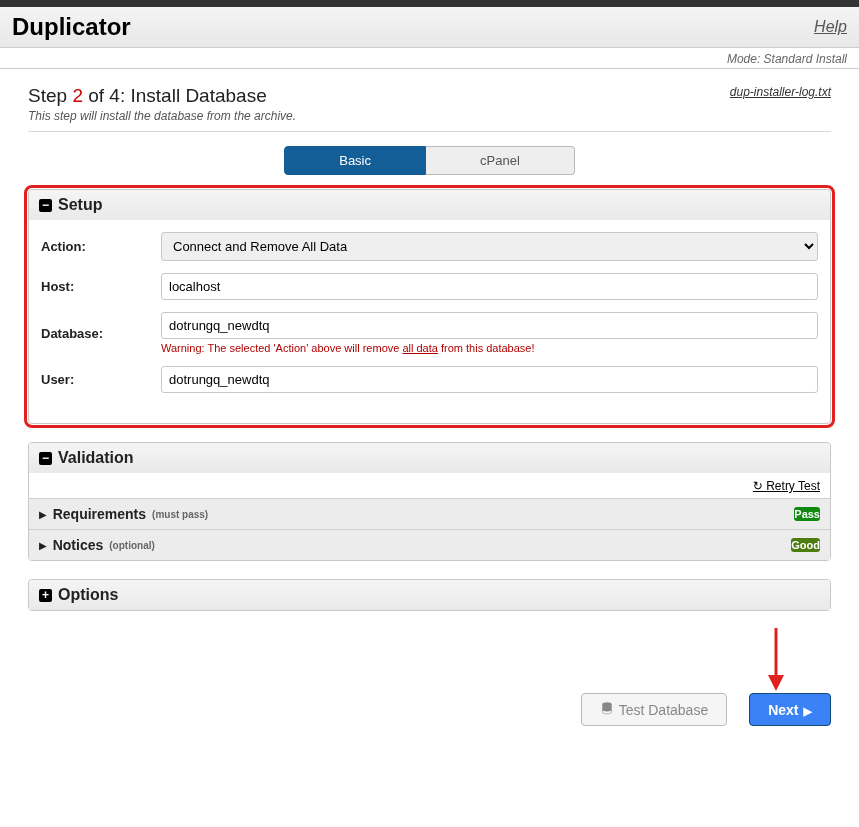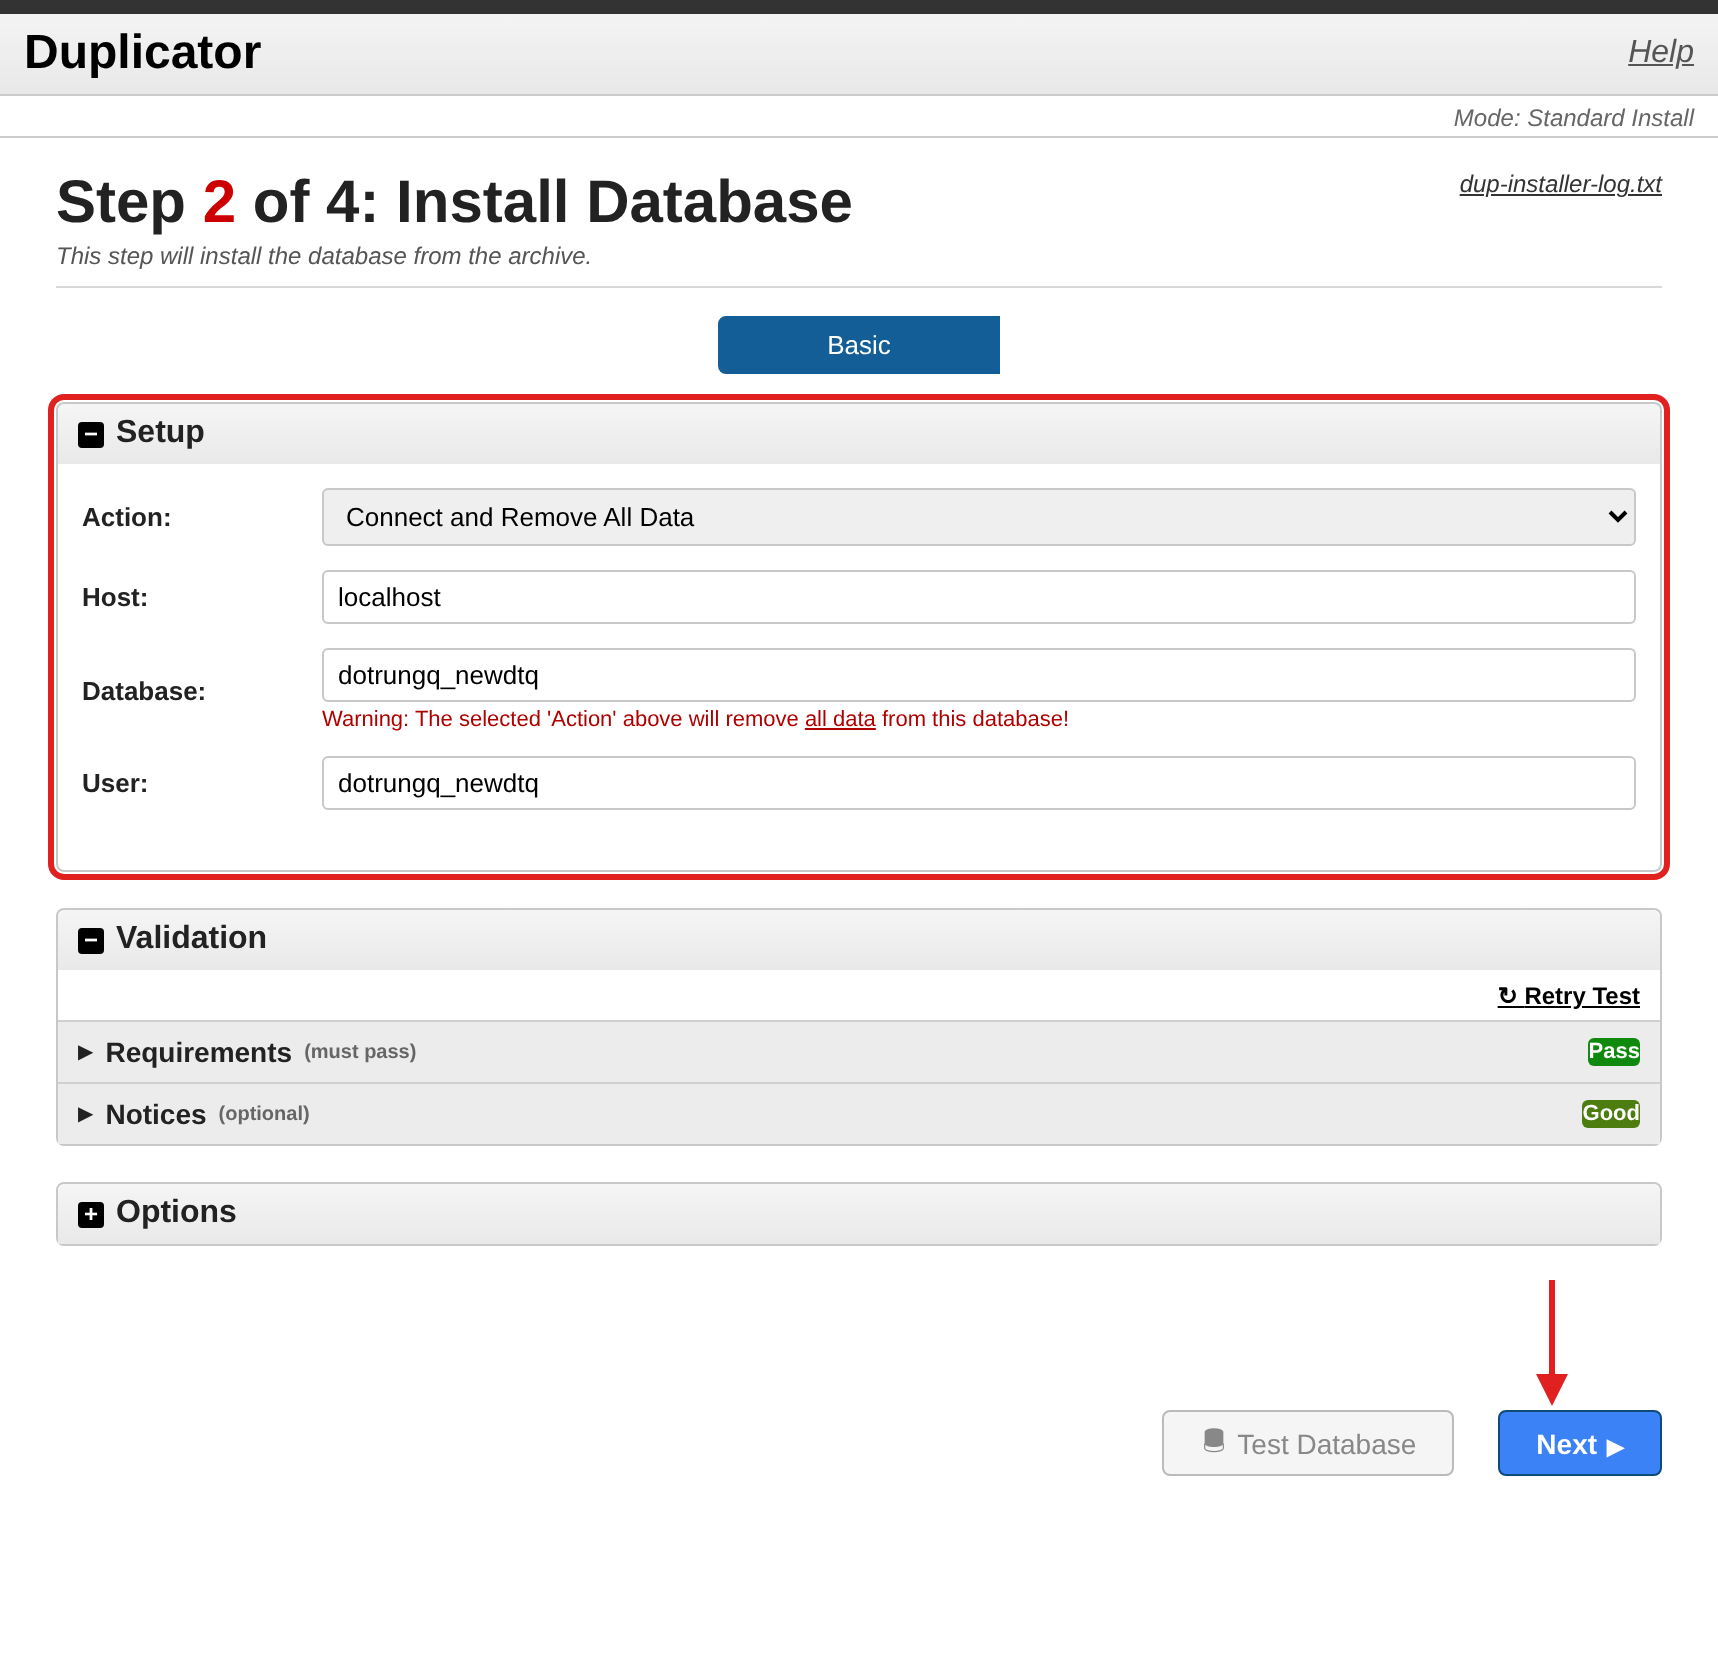--- a/index.html
+++ b/index.html
@@ -45,22 +45,22 @@
 .content {
   padding: 10px 28px 30px;
 }
 .step-header {
   display: flex;
   justify-content: space-between;
   align-items: flex-start;
   margin-top: 6px;
 }
 .step-title {
-  font-size: 30px;
-  font-weight: bold;
+  font-size: 19px;
+  font-weight: normal;
 }
 .step-num { color: #cc0000; }
 .step-sub {
   font-style: italic;
   font-size: 12px;
   color: #555;
   margin-top: 2px;
 }
 .log-link {
   font-size: 12px;
@@ -174,21 +174,21 @@
   justify-content: center;
 }
 .eye-icon svg { width: 15px; height: 15px; fill: #333; }
 
 .retry-line {
   text-align: right;
   padding: 6px 10px 5px;
   font-size: 12px;
 }
 .retry-link {
-  font-weight: bold;
+  font-weight: normal;
   color: #000;
   text-decoration: underline;
   cursor: pointer;
 }
 .retry-link::before { content: "↻ "; }
 
 .val-row {
   background: #ececec;
   border-top: 1px solid #d0d0d0;
   padding: 7px 10px;
@@ -273,20 +273,21 @@
       </div>
       <div class="step-sub">This step will install the database from the archive.</div>
     </div>
     <a class="log-link">dup-installer-log.txt</a>
   </div>
 
   <div class="divider"></div>
 
   <div class="tabs">
     <div class="tab active">Basic</div>
+    <div class="tab inactive">cPanel</div>
   </div>
 
   <div class="panel highlight">
     <div class="panel-header">
       <span class="toggle-icon">−</span>
       <span>Setup</span>
     </div>
     <div class="panel-body">
       <div class="form-row">
         <label>Action:</label>

